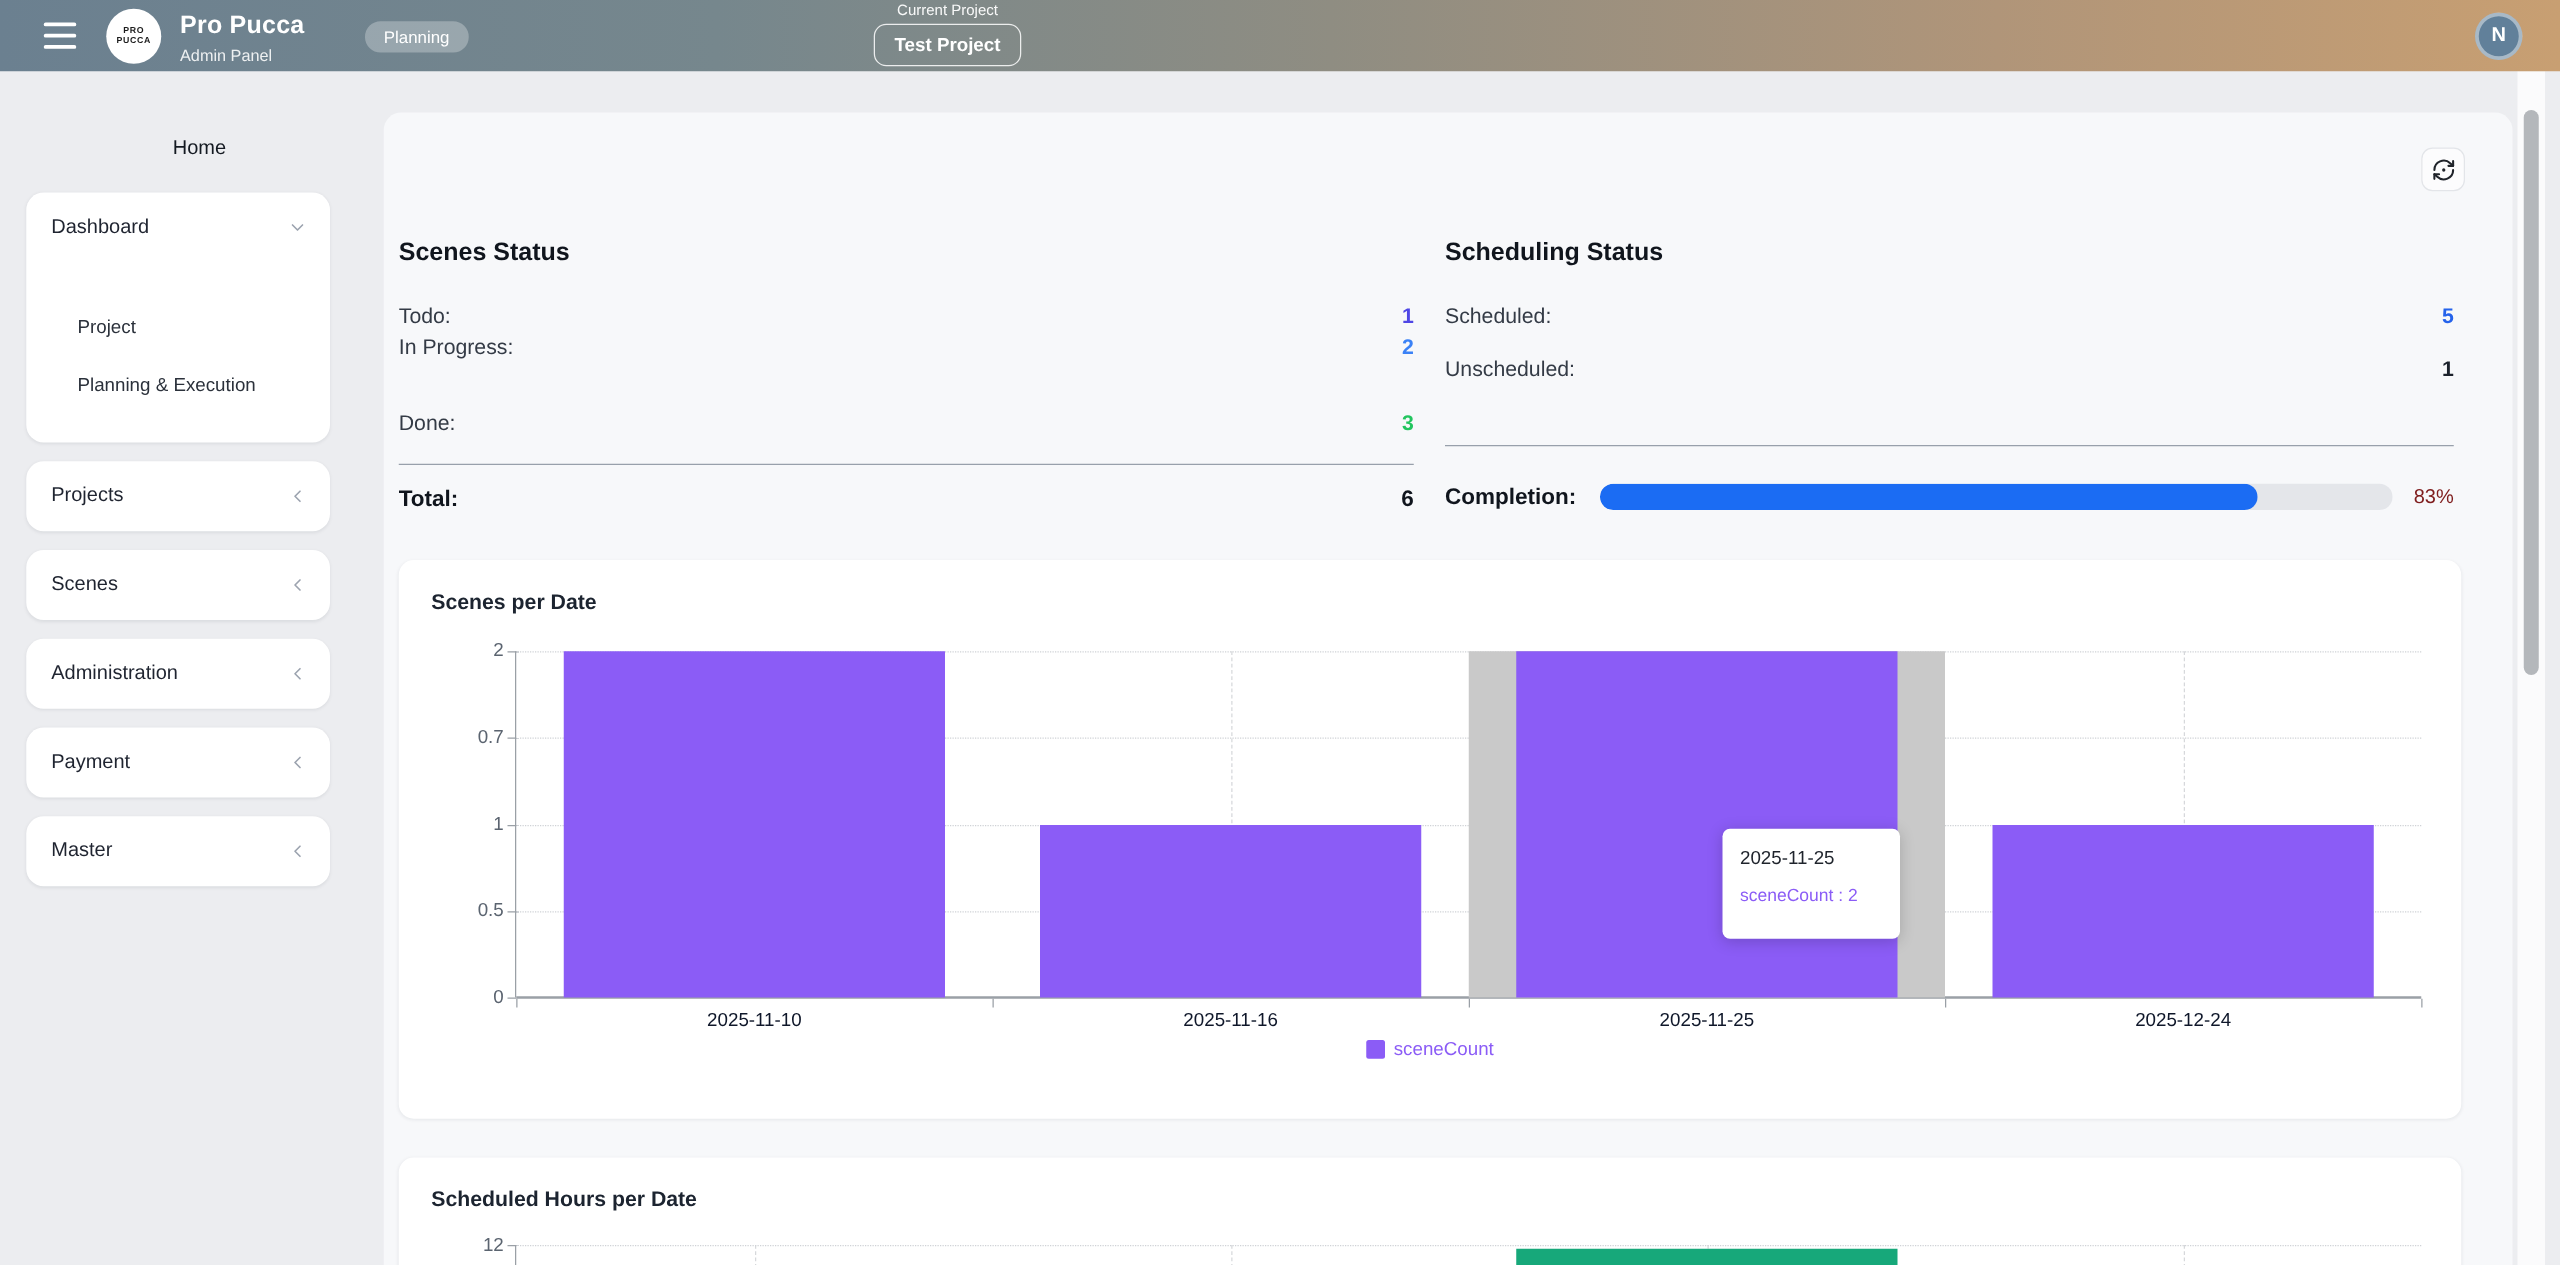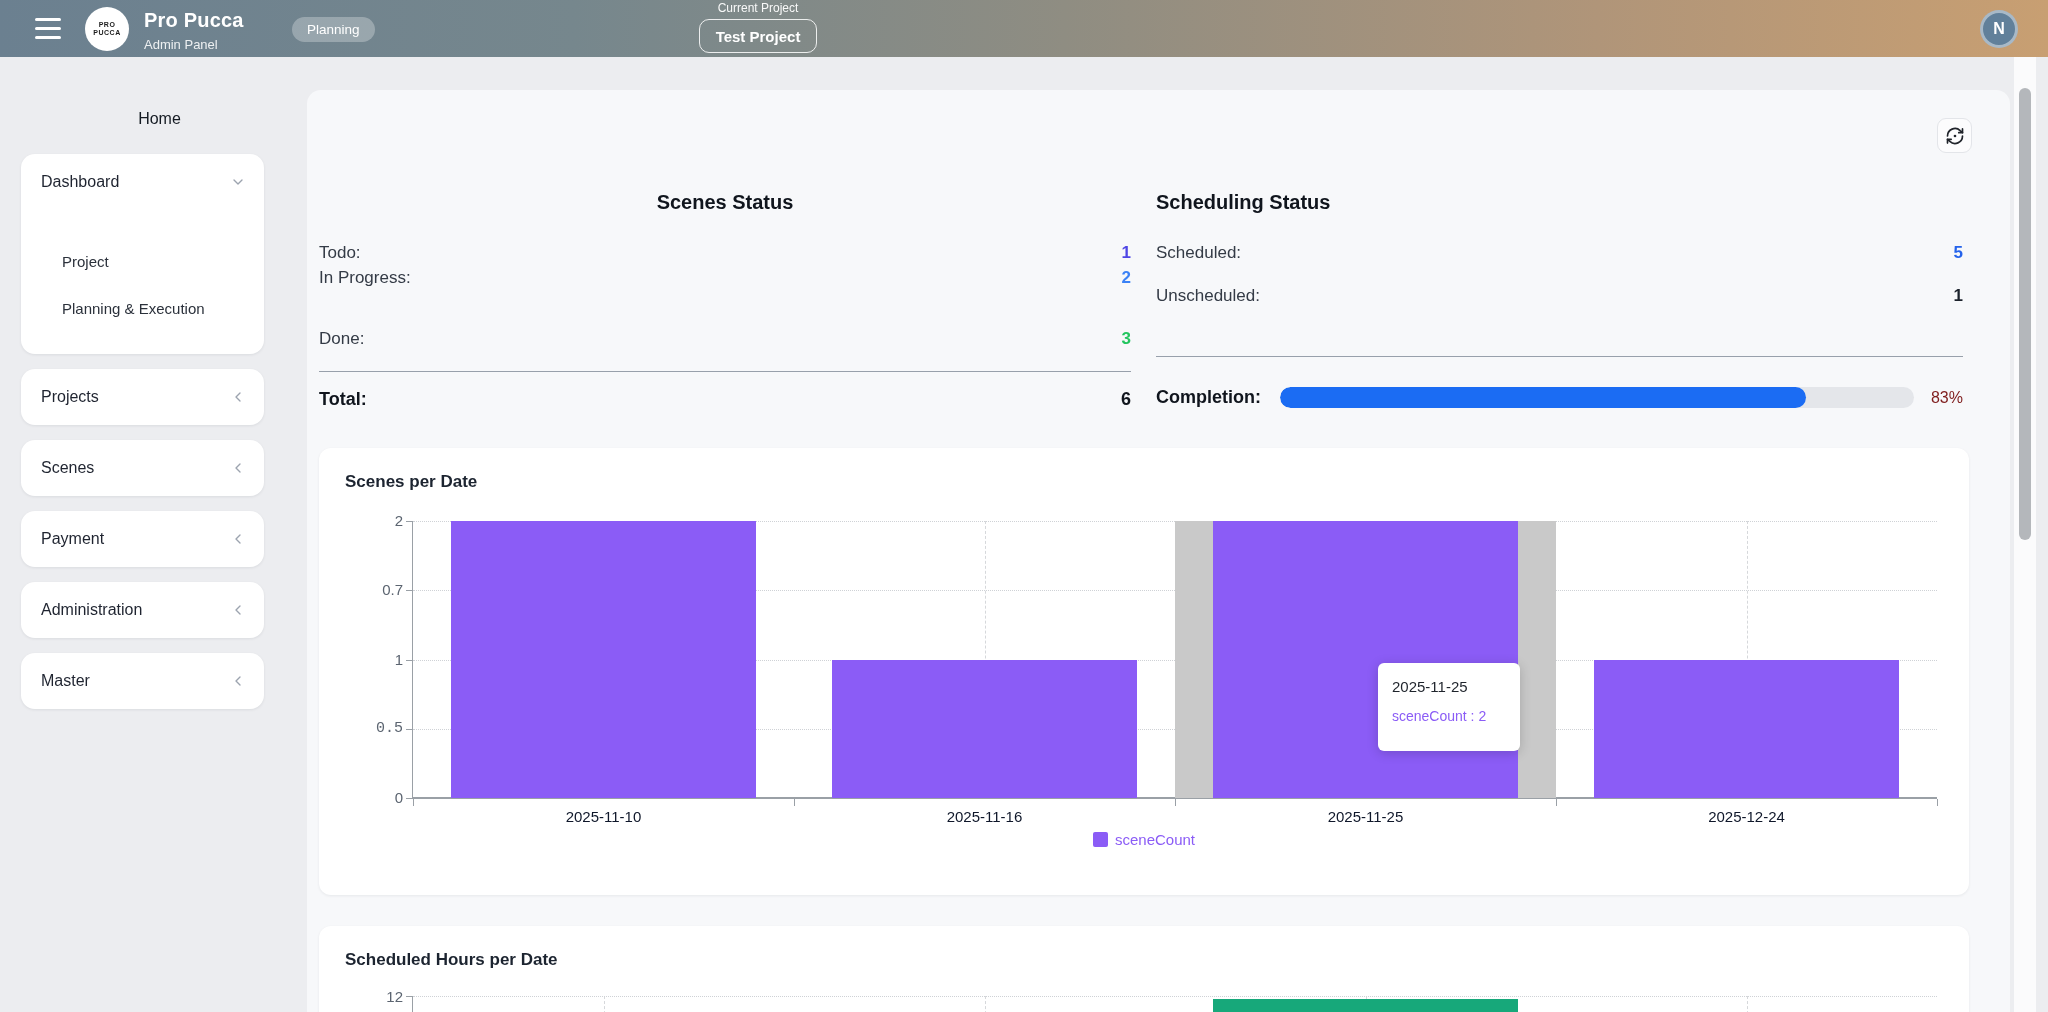--- a/index.html
+++ b/index.html
@@ -46,21 +46,21 @@
     color:#2b313b; cursor:pointer; }
 
   
   .panel { position:absolute; left:307px; top:90px; width:1703px; height:930px;
     background:#f7f8fa; border-radius:14px 14px 0 0; }
   .refresh-btn { position:absolute; left:1630px; top:28px; width:35px; height:35px; border-radius:9px;
     border:1px solid #e3e5e9; background:#fcfcfd; color:#20242b; cursor:pointer;
     display:flex; align-items:center; justify-content:center; }
 
   .status-col { position:absolute; top:101px; }
-  .status-col.left  { left:12px;  width:812px;text-align:center; }
+  .status-col.left  { left:12px;  width:812px; }
   .status-col.right { left:849px; width:807px; }
   .status-title { font-size:20px; font-weight:bold; color:#10151d; }
   .srow { position:absolute; left:0; right:0; display:flex; justify-content:space-between; align-items:center; }
   .srow .lbl { font-size:17px; color:#343b46; }
   .srow .val { font-size:17px; font-weight:bold; }
   .sdivider { position:absolute; left:0; right:0; height:1px; background:#98a0ab; }
   .trow { position:absolute; left:0; right:0; display:flex; justify-content:space-between; align-items:center; }
   .trow .lbl { font-size:18px; font-weight:bold; color:#10151d; }
   .trow .val { font-size:18px; font-weight:bold; color:#10151d; }
   .completion-row { position:absolute; left:0; right:0; top:196px; display:flex; align-items:center; }
@@ -154,29 +154,29 @@
       <div class="nav-card">
         <div class="nav-head">
           <span class="nav-label">Scenes</span>
           <svg class="chev" viewBox="0 0 24 24" fill="none" stroke="currentColor" stroke-width="2" stroke-linecap="round" stroke-linejoin="round">
             <polyline points="15 18 9 12 15 6"></polyline>
           </svg>
         </div>
       </div>
       <div class="nav-card">
         <div class="nav-head">
+          <span class="nav-label">Administration</span>
+          <svg class="chev" viewBox="0 0 24 24" fill="none" stroke="currentColor" stroke-width="2" stroke-linecap="round" stroke-linejoin="round">
+            <polyline points="15 18 9 12 15 6"></polyline>
+          </svg>
+        </div>
+      </div>
+      <div class="nav-card">
+        <div class="nav-head">
           <span class="nav-label">Payment</span>
-          <svg class="chev" viewBox="0 0 24 24" fill="none" stroke="currentColor" stroke-width="2" stroke-linecap="round" stroke-linejoin="round">
-            <polyline points="15 18 9 12 15 6"></polyline>
-          </svg>
-        </div>
-      </div>
-      <div class="nav-card">
-        <div class="nav-head">
-          <span class="nav-label">Administration</span>
           <svg class="chev" viewBox="0 0 24 24" fill="none" stroke="currentColor" stroke-width="2" stroke-linecap="round" stroke-linejoin="round">
             <polyline points="15 18 9 12 15 6"></polyline>
           </svg>
         </div>
       </div>
       <div class="nav-card">
         <div class="nav-head">
           <span class="nav-label">Master</span>
           <svg class="chev" viewBox="0 0 24 24" fill="none" stroke="currentColor" stroke-width="2" stroke-linecap="round" stroke-linejoin="round">
             <polyline points="15 18 9 12 15 6"></polyline>
@@ -255,21 +255,21 @@
         <div class="hgrid" style="top: 0px; z-index: 0;"></div>
         <div class="hl-band" style="left: 762px; width: 381px; z-index: 1;"></div>
         <div class="bar" style="left: 38.1px; width: 304.8px; height: 277px; background: rgb(139, 92, 246); z-index: 2;"></div>
         <div class="bar" style="left: 419.1px; width: 304.8px; height: 138.5px; background: rgb(139, 92, 246); z-index: 2;"></div>
         <div class="bar" style="left: 800.1px; width: 304.8px; height: 277px; background: rgb(139, 92, 246); z-index: 2;"></div>
         <div class="bar" style="left: 1181.1px; width: 304.8px; height: 138.5px; background: rgb(139, 92, 246); z-index: 2;"></div>
         <div class="yaxis"></div>
         <div class="xaxis"></div>
         <div class="ylab" style="top: 268px;">0</div>
         <div class="ytick" style="top: 277px;"></div>
-        <div class="ylab" style="top: 198.75px; font-family: Liberation Mono, monospace;">0.5</div>
+        <div class="ylab" style="top: 198.75px;">0.5</div>
         <div class="ytick" style="top: 207.75px;"></div>
         <div class="ylab" style="top: 129.5px;">1</div>
         <div class="ytick" style="top: 138.5px;"></div>
         <div class="ylab" style="top: 60.25px;">0.7</div>
         <div class="ytick" style="top: 69.25px;"></div>
         <div class="ylab" style="top: -9px;">2</div>
         <div class="ytick" style="top: 0px;"></div>
         <div class="xtick" style="left: 0px;"></div>
         <div class="xtick" style="left: 381px;"></div>
         <div class="xtick" style="left: 762px;"></div>

